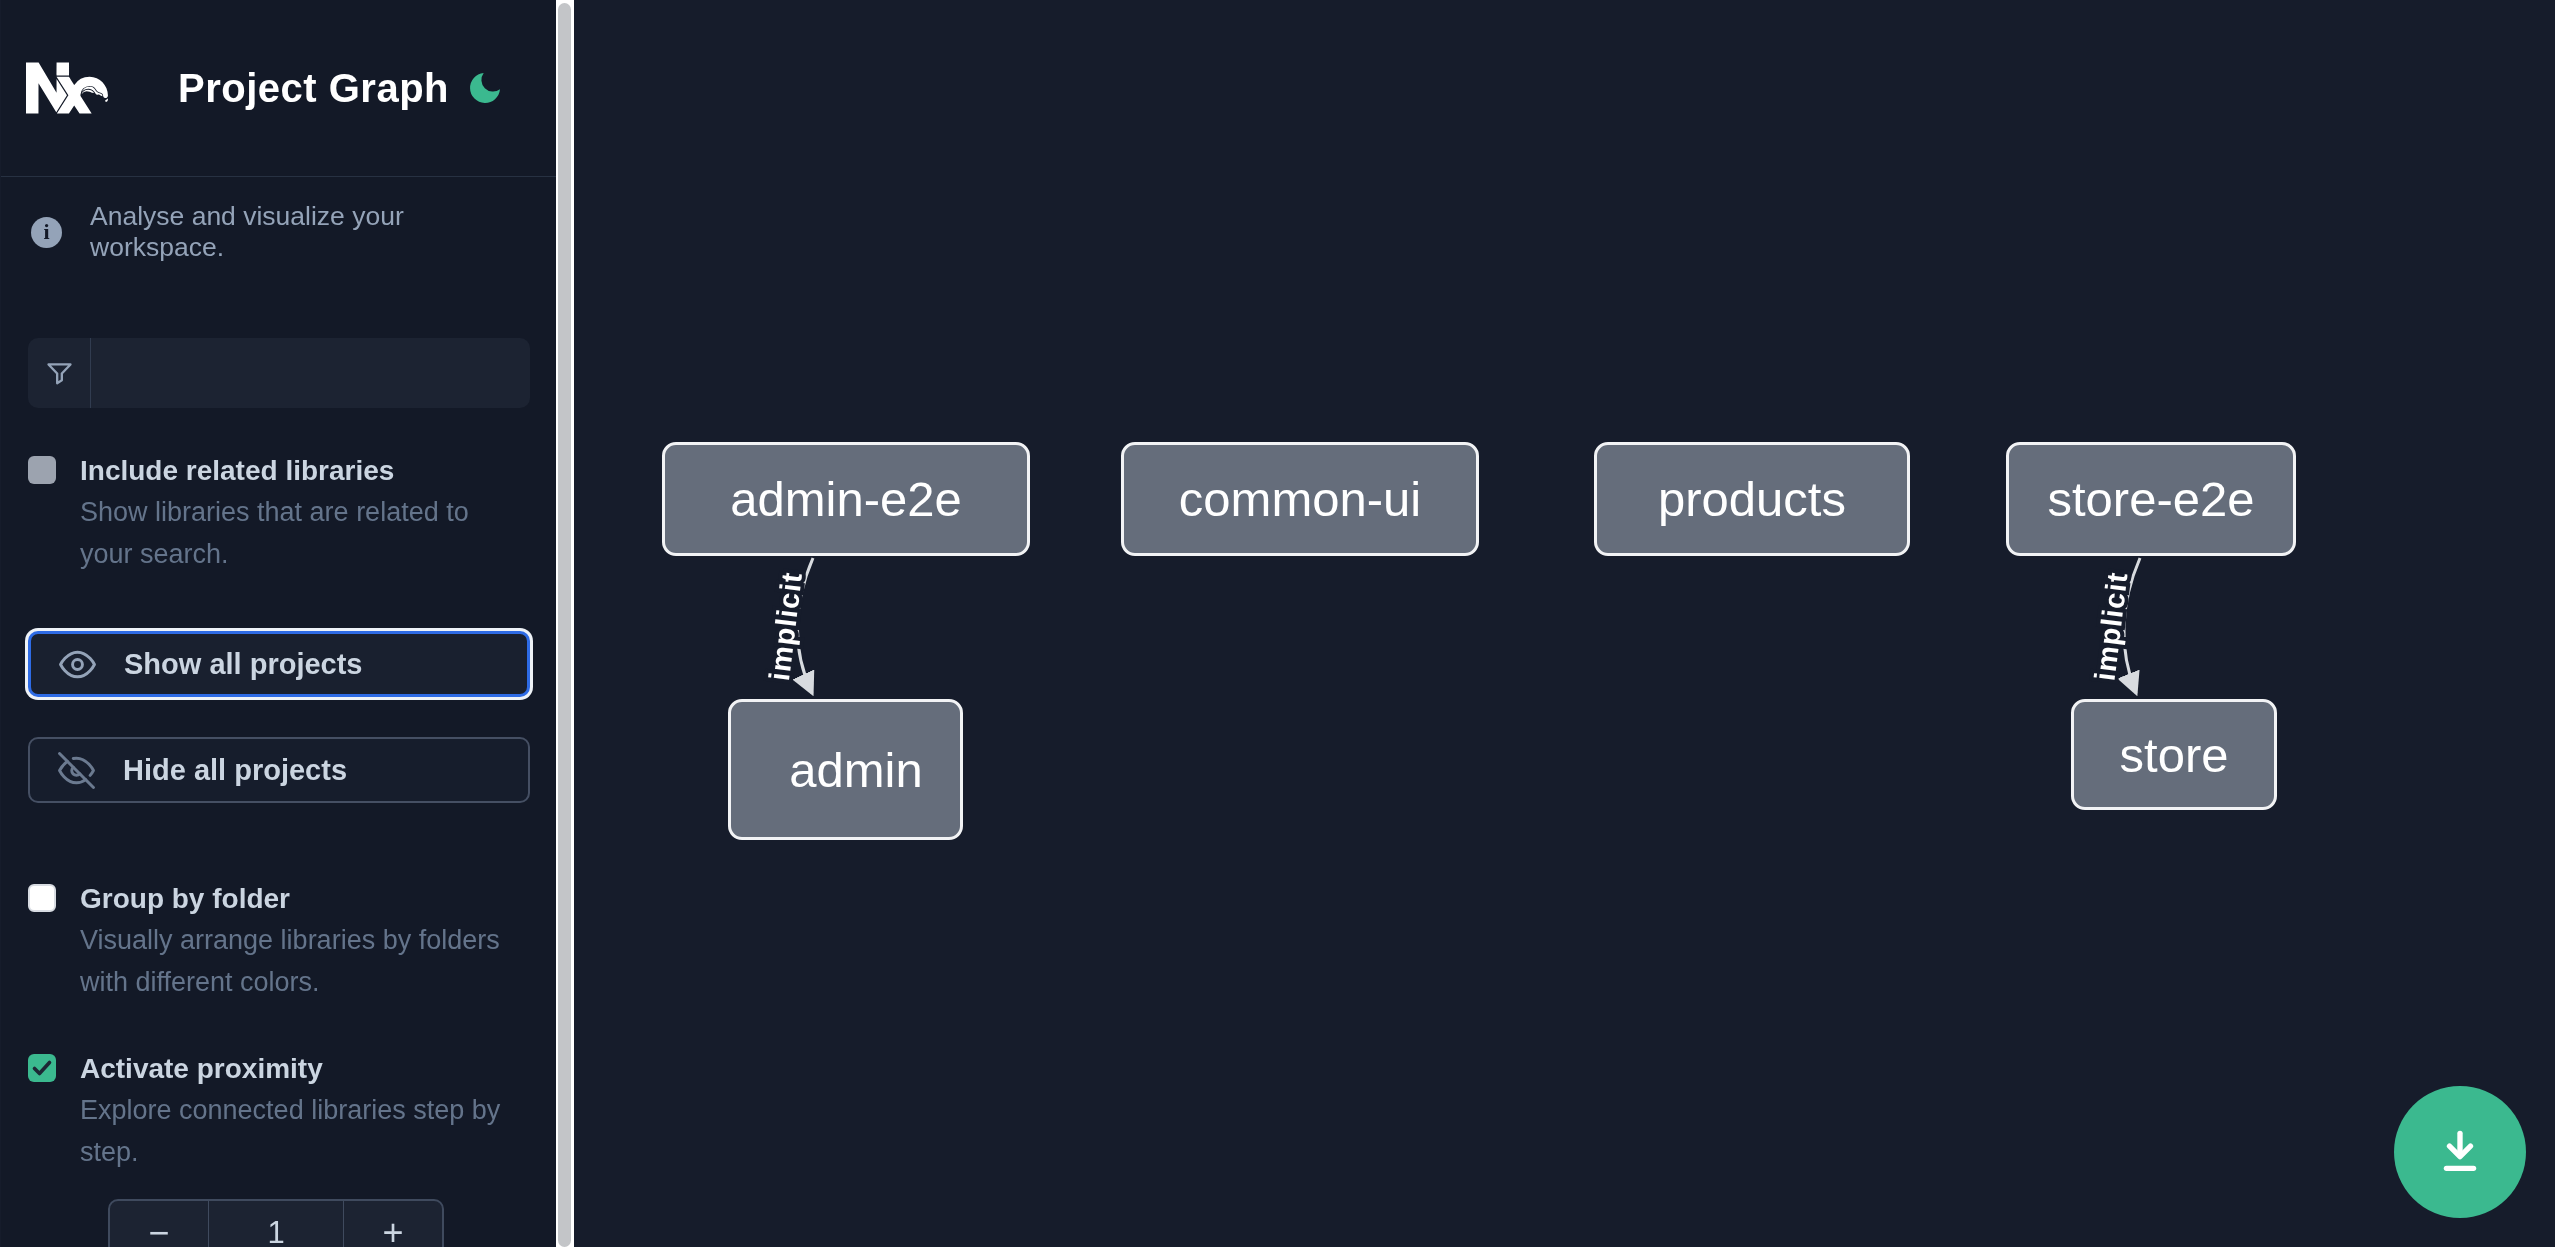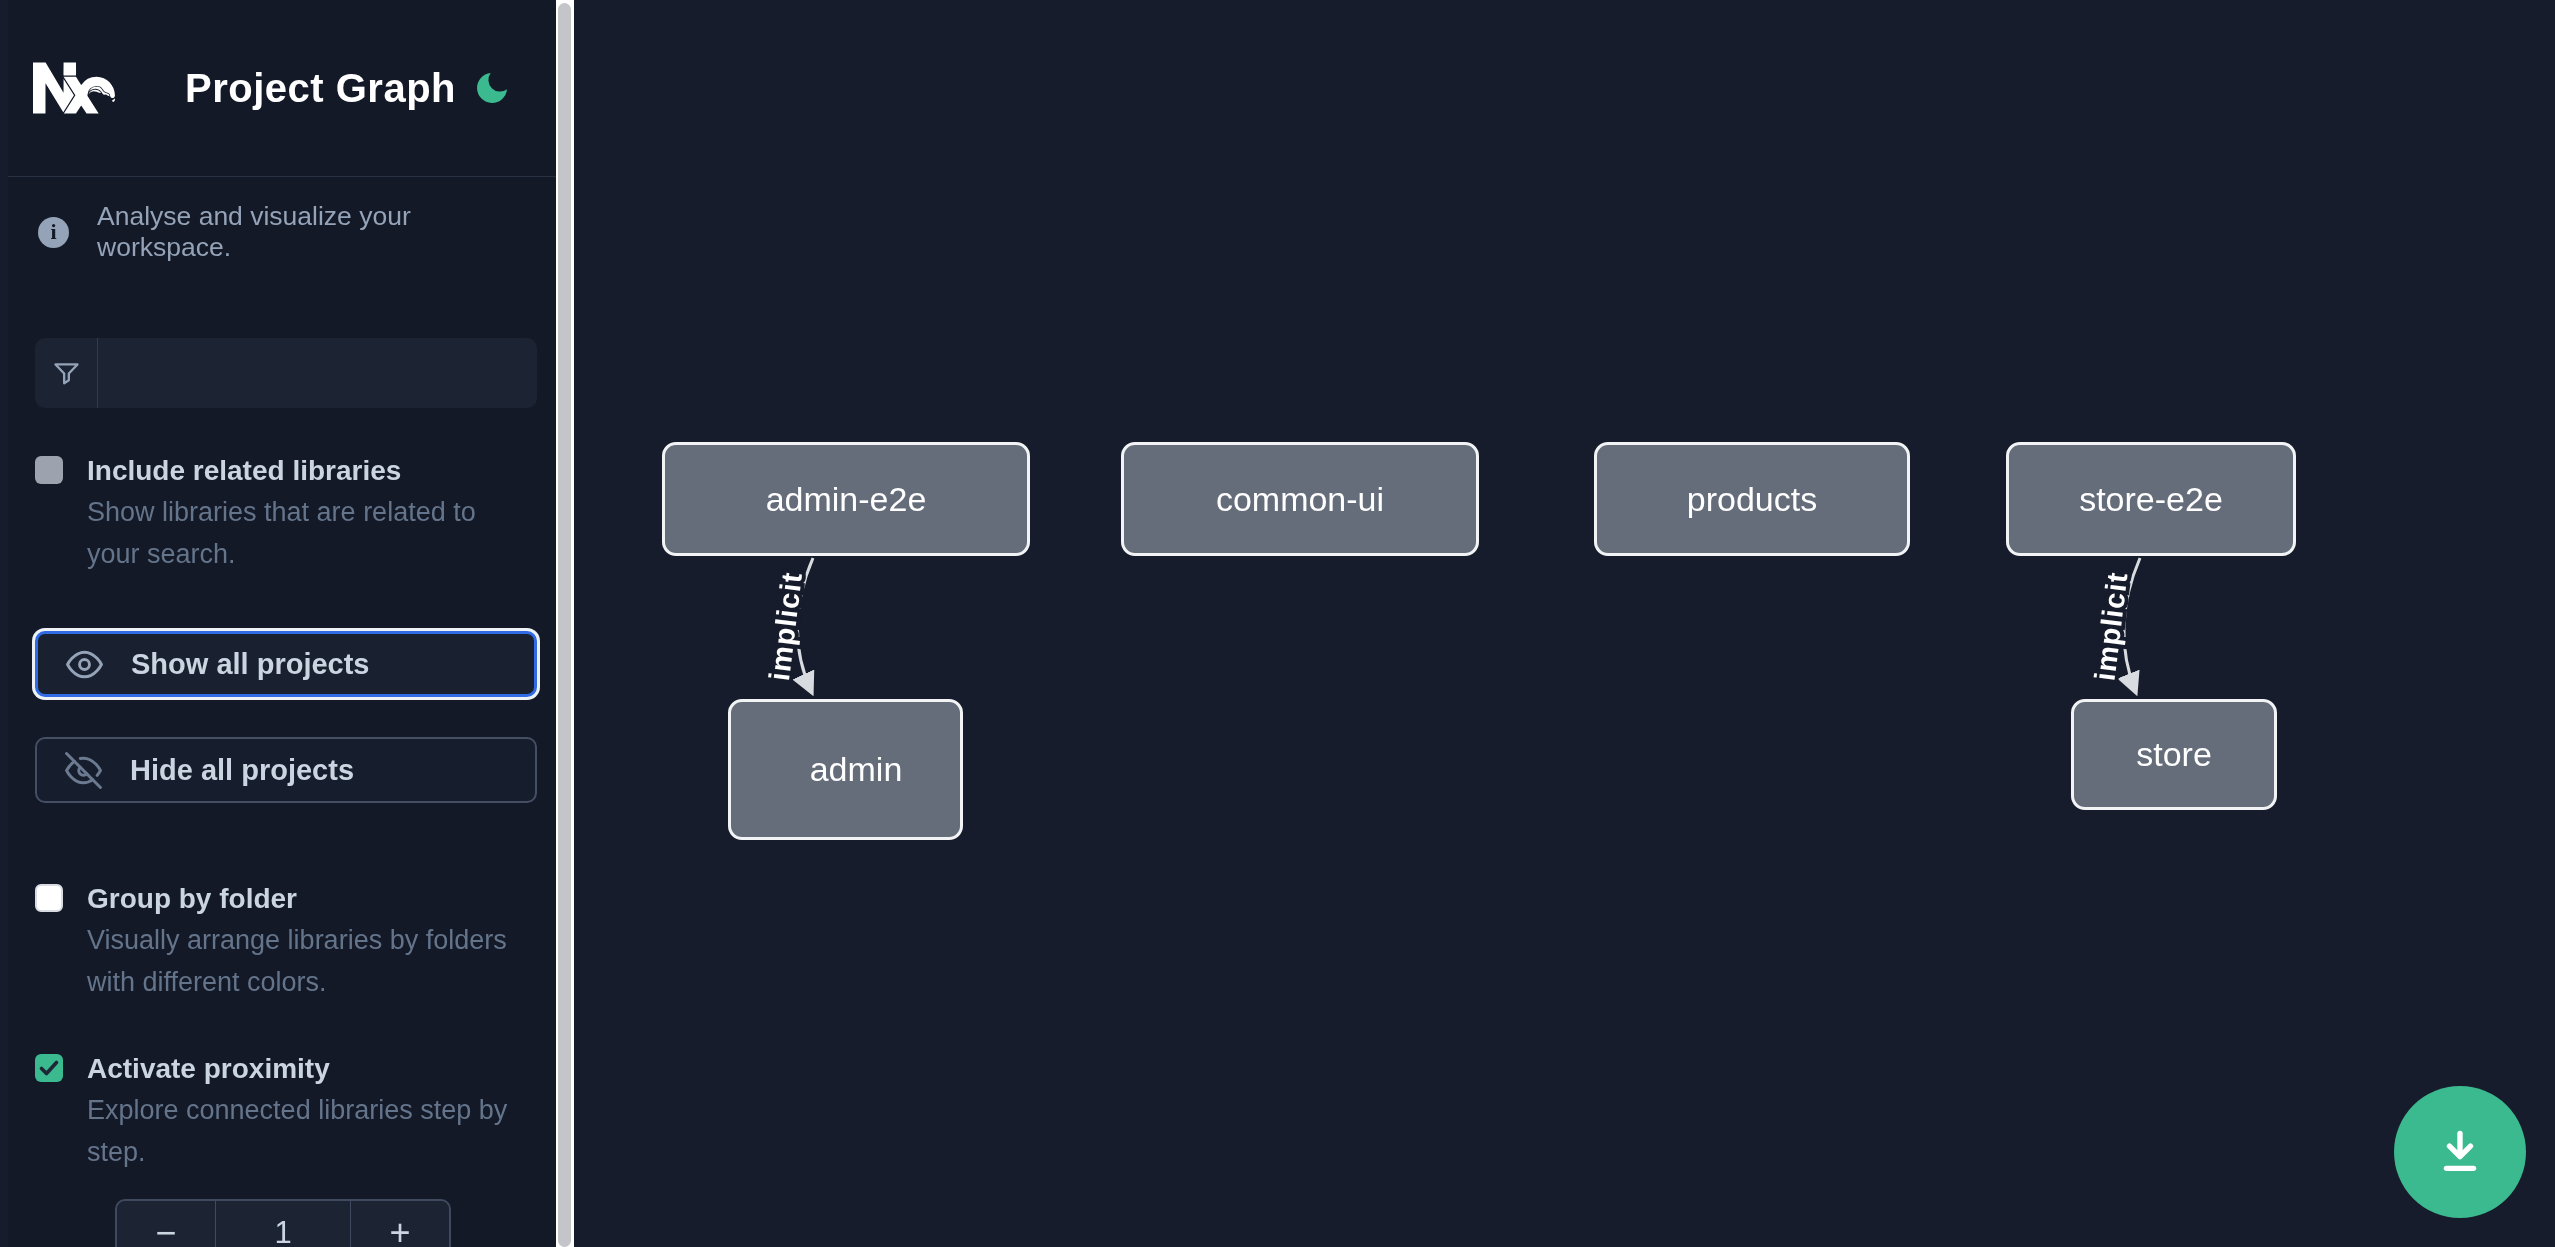--- a/index.html
+++ b/index.html
@@ -1,20 +1,20 @@
 <!DOCTYPE html>
 <html><head>
 <meta charset="utf-8">
 <style>
   * { margin:0; padding:0; box-sizing:border-box; }
   html,body { width:2555px; height:1247px; overflow:hidden; background:#161c2b;
               font-family:"Liberation Sans", sans-serif; }
 
   
-  .sidebar { position:absolute; left:8px; top:0; width:556px; height:1247px;
+  .sidebar { position:absolute; left:1px; top:0; width:556px; height:1247px;
              background:#131927; color:#cbd5e1; }
   .sidebar-header { height:177px; display:flex; align-items:center;
                     padding:0 50px 0 25px; border-bottom:1px solid #273142; }
   .logo { width:82px; height:82px; display:flex; align-items:center; }
   .app-title { font-size:40px; font-weight:700; color:#ffffff; letter-spacing:.5px;
                margin-left:70px; }
   .theme-btn { margin-left:auto; background:none; border:none; cursor:pointer;
                width:44px; height:44px; display:flex; align-items:center; justify-content:center; }
 
   .side-content { padding:0 27px; }
@@ -69,21 +69,21 @@
                  background:#ffffff; }
   .v-thumb { position:absolute; left:2px; top:3px; width:13px; height:1244px;
              border-radius:7px; background:#c3c5c8; cursor:pointer; }
 
   
   .canvas { position:absolute; left:574px; top:0; width:1981px; height:1247px;
             background:#161c2b; }
   #edges { position:absolute; left:-574px; top:0; pointer-events:none; }
   .node { position:absolute; background:#656d7b; border:3px solid #f2f3f5;
           border-radius:14px; color:#ffffff; display:flex; align-items:center;
-          justify-content:center; font-size:34px; cursor:pointer; }
+          justify-content:center; font-size:49px; cursor:pointer; }
   .edge-label { font-family:"Liberation Sans", sans-serif; font-size:29px; font-weight:700;
                 fill:#ffffff; stroke:#161c2b; stroke-width:8px; paint-order:stroke;
                 text-anchor:middle; letter-spacing:1px; }
 
   .fab { position:absolute; right:29px; bottom:29px; width:132px; height:132px;
          border-radius:50%; border:none; background:#3bb98f; cursor:pointer;
          display:flex; align-items:center; justify-content:center; }
 
   svg { display:block; }
 </style>

